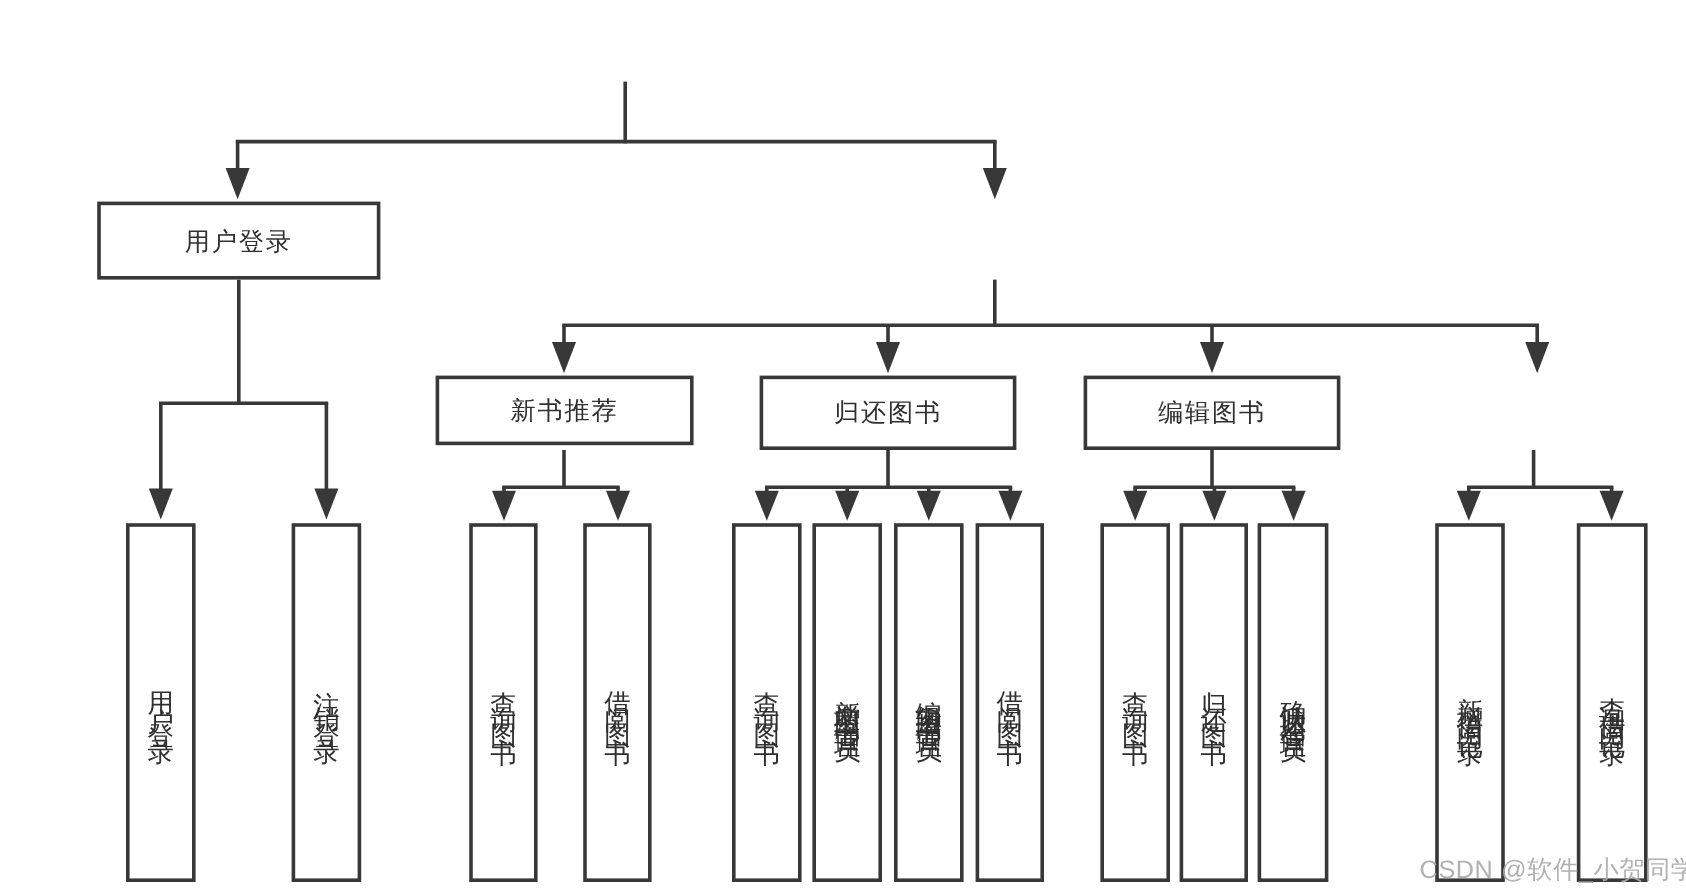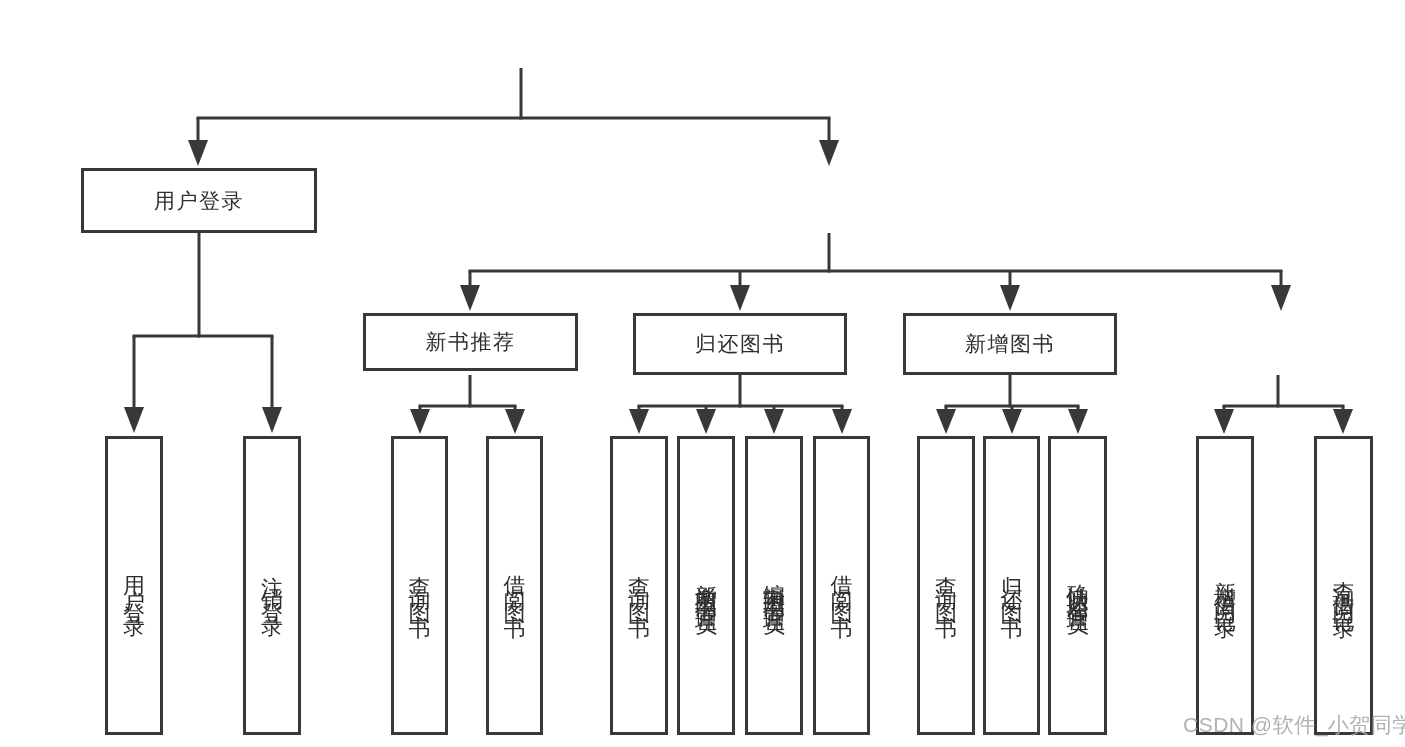--- a/index.html
+++ b/index.html
@@ -145,21 +145,21 @@
     <span class="hlabel">用户登录</span>
   </div>
 
   <div class="node" style="left:363px;top:313px;width:215px;height:58px">
     <span class="hlabel">新书推荐</span>
   </div>
   <div class="node" style="left:633px;top:313px;width:214px;height:62px">
     <span class="hlabel">归还图书</span>
   </div>
   <div class="node" style="left:903px;top:313px;width:214px;height:62px">
-    <span class="hlabel">新增图书</span>
+    <span class="hlabel">编辑图书</span>
   </div>
 
   <div class="node" style="left:105px;top:436px;width:58px;height:299px">
     <span class="vlabel" style="letter-spacing: 0.62em;">用户登录</span>
   </div>
   <div class="node" style="left:243px;top:436px;width:58px;height:299px">
     <span class="vlabel" style="letter-spacing: 0.62em;">注销登录</span>
   </div>
 
   <div class="node" style="left:391px;top:436px;width:57px;height:299px">

